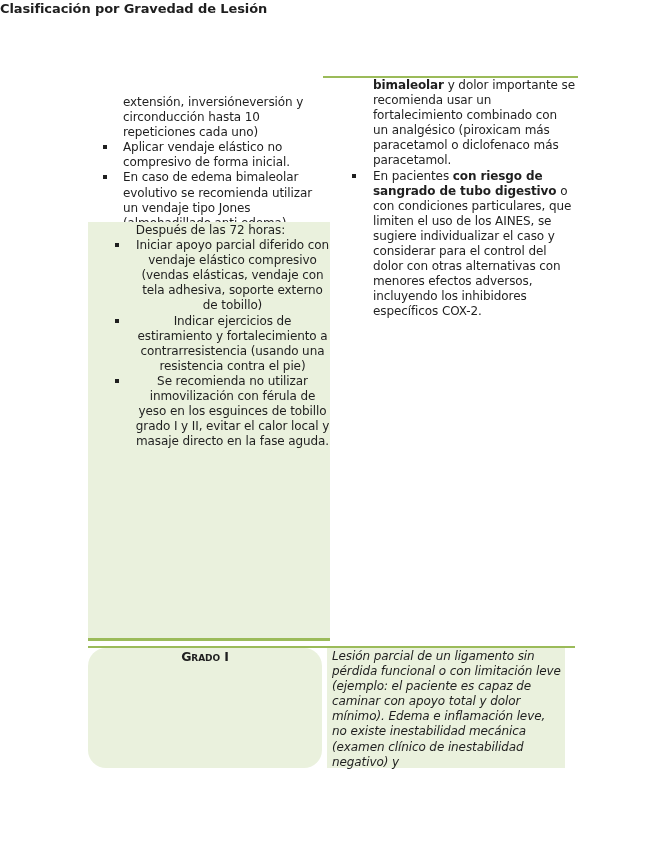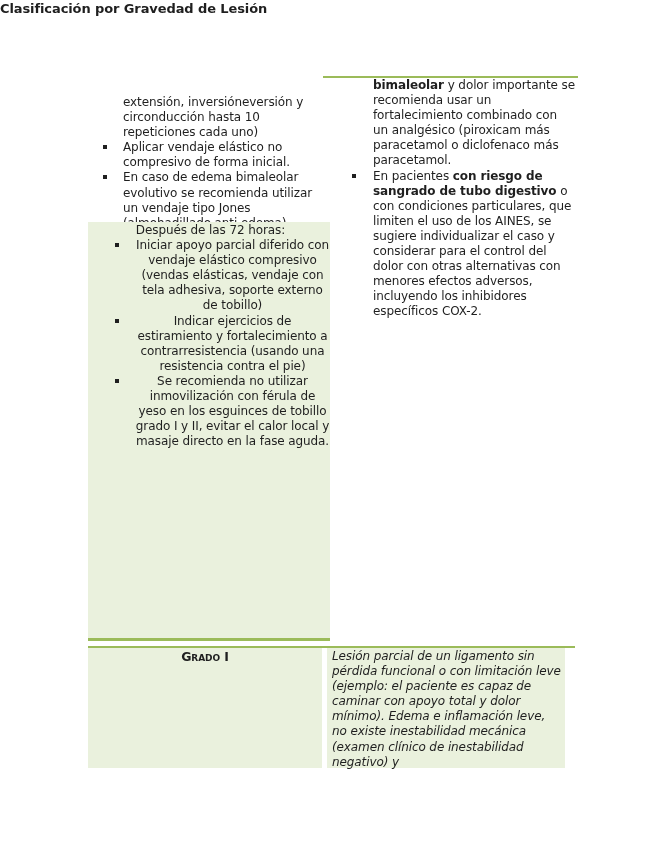--- a/index.html
+++ b/index.html
@@ -57,21 +57,21 @@
 
   
   .cls-title{
     left:88px;top:627px;width:487px;
     text-align:left;font-weight:bold;font-size:13px;line-height:17px;
     letter-spacing:-0.1px;
   }
   .tbl-border{left:88px;top:646px;width:487px;height:2px;background:var(--line);}
   .cell-grade{
     left:88px;top:648px;width:234px;height:120px;
-    background:var(--fill);text-align:center;padding-top:1px;
+    background:var(--fill);text-align:center;padding-top:1px;border-radius:18px;
   }
   .grade{
     font-weight:bold;
     font-variant:small-caps;
     font-size:12.5px;
   }
   .cell-desc{
     left:327px;top:648px;width:238px;height:120px;
     background:var(--fill);
     padding:1px 2px 0 5px;

